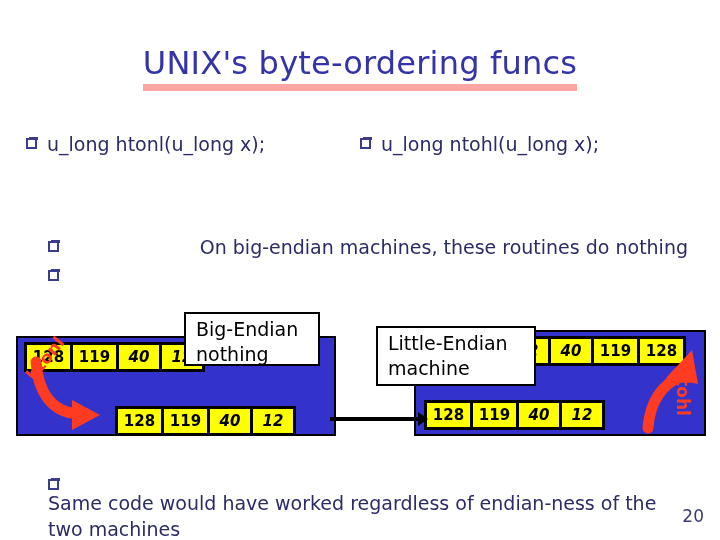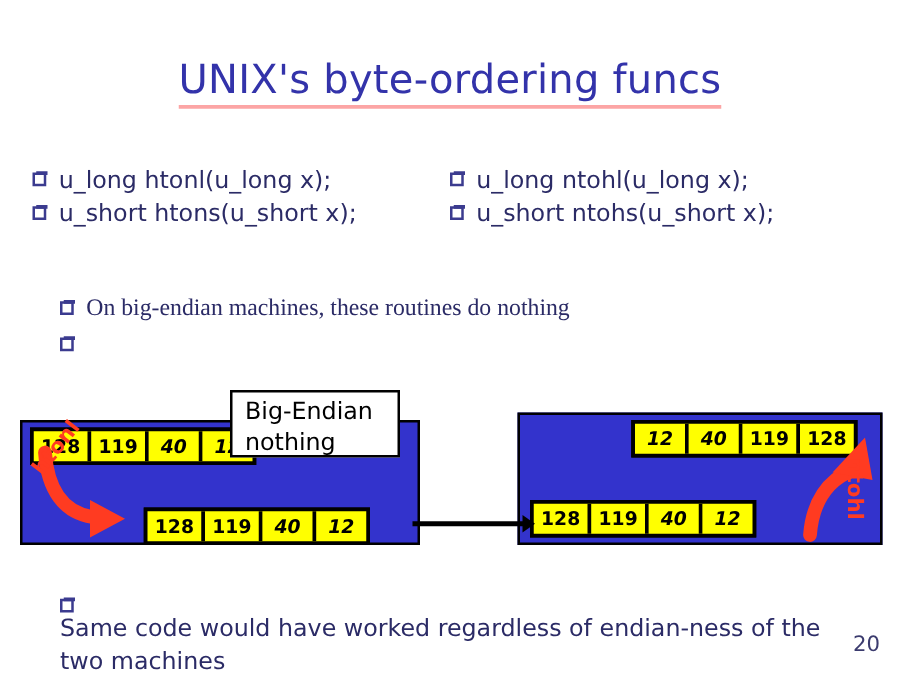--- a/index.html
+++ b/index.html
@@ -18,33 +18,34 @@
     left:0; top:44px; width:720px;
     text-align:center;
     color:#3333AA;
     font-size:32px;
     font-weight:500;
     letter-spacing:.2px;
     white-space:nowrap;
     font-family:"DejaVu Sans","Liberation Sans",sans-serif;
   }
   .title span.txt{
-    border-bottom:3px solid #fca5a5;
+    border-bottom:7px solid #fca5a5;
     padding-bottom:2px;
   }
 
   
   .bullet{
     position:absolute;
     display:flex;
     align-items:flex-start;
     color:#2b2b66;
     font-size:19px;
     line-height:26px;
     font-family:"DejaVu Sans","Liberation Sans",sans-serif;
+    justify-content:space-between;
   }
   .sq{
     flex:none;
     width:11px;height:11px;
     border:2px solid #3b3b8f;
     background:#ffffff;
     margin-top:7px;
     margin-right:10px;
     box-sizing:border-box;
     position:relative;
@@ -58,21 +59,21 @@
   }
   .btext{white-space:pre;}
   .btext.wrap{white-space:normal;}
 
   
   #sig-htonl {left:26px;  top:131px;}
   #sig-htons {left:26px;  top:158px;}
   #sig-ntohl {left:360px; top:131px;}
   #sig-ntohs {left:360px; top:158px;}
 
-  #b-big    {left:48px; top:234px; width:640px;font-family:Liberation Serif, serif;}
+  #b-big    {left:48px; top:234px; width:640px;}
   #b-little {left:48px; top:263px; width:600px;}
   #b-same   {left:48px; top:472px; width:620px;flex-direction:column;}
 
   .bluebox{
     position:absolute;
     background:#3333CC;
     border:2px solid #000000;
     box-sizing:border-box;
   }
   #be-box{left:16px;  top:336px; width:320px; height:100px;}
@@ -182,31 +183,23 @@
 <div id="slide">
 
   <div class="title">
     <span class="txt">UNIX's byte-ordering funcs</span>
   </div>
 
   <div class="bullet" id="sig-htonl">
     <span class="sq"></span>
     <span class="btext">u_long htonl(u_long x);</span>
   </div>
-  <div class="bullet" id="sig-htons">
-    <span class="sq"></span>
-    <span class="btext">u_short htons(u_short x);</span>
-  </div>
   <div class="bullet" id="sig-ntohl">
     <span class="sq"></span>
     <span class="btext">u_long ntohl(u_long x);</span>
-  </div>
-  <div class="bullet" id="sig-ntohs">
-    <span class="sq"></span>
-    <span class="btext">u_short ntohs(u_short x);</span>
   </div>
 
   <div class="bullet" id="b-big">
     <span class="sq"></span>
     <span class="btext wrap">On big-endian machines, these routines do nothing</span>
   </div>
   <div class="bullet" id="b-little">
     <span class="sq"></span>
   </div>
   <div class="bullet" id="b-same">
@@ -258,16 +251,19 @@
     <span class="cell w3">40</span>
     <span class="cell w3">12</span>
   </div>
 
   <svg class="arrowsvg" id="arrow-ntohl" viewBox="0 0 70 88">
     <path d="M8 80 C10 54, 22 36, 42 28" stroke="#FF3B21" stroke-width="11" fill="none" stroke-linecap="round"></path>
     <polygon points="26,30 52,2 58,36" fill="#FF3B21"></polygon>
   </svg>
   <div class="fnlabel" id="lab-ntohl">ntohl</div>
 
+  <div class="callout" id="le-label">
+    <span>Little-Endian machine</span>
+  </div>
 
   <div id="pagenum">20</div>
 
 </div>
 
 </body></html>

